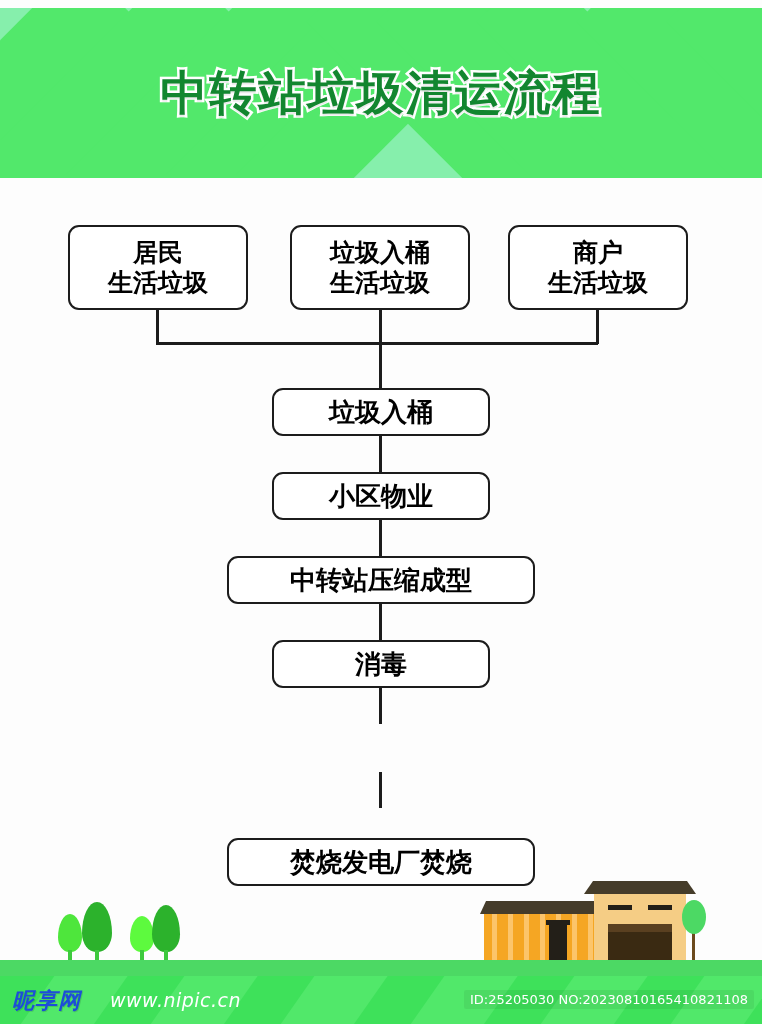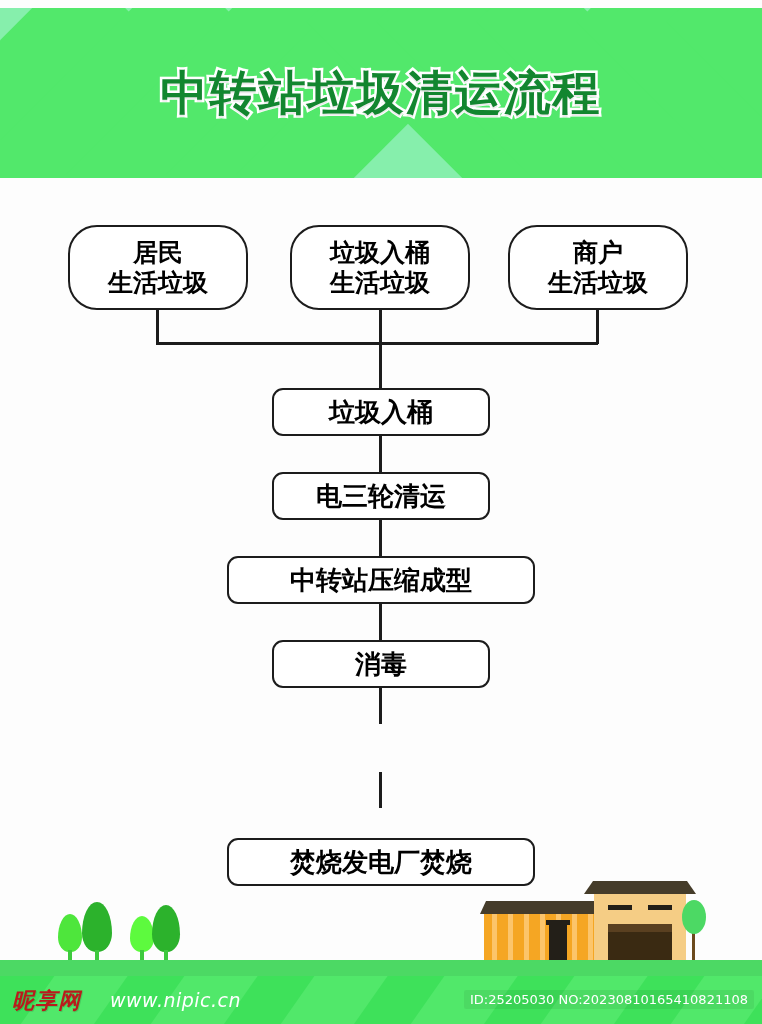--- a/index.html
+++ b/index.html
@@ -98,21 +98,21 @@
     justify-content: center;
     color: #000000;
     font-weight: bold;
     line-height: 1.18;
     text-align: center;
     white-space: nowrap;
   }
   .node .l1, .node .l2 {
     display: block;
   }
-  .src-node { font-size: 25px; border-radius: 29px; }
+  .src-node { font-size: 25px; }
   .step-node { font-size: 26px; }
 
   
   .ln {
     position: absolute;
     background: #1c1c1c;
   }
 
   
   #hotline {
@@ -224,21 +224,21 @@
     height: 120px;
     background: #51e86a;
     transform: rotate(35deg);
   }
   #brand-logo {
     position: absolute;
     left: 12px;
     top: 10px;
     font-size: 22px;
     font-weight: bold;
-    color: #b91c1c;
+    color: #1d4ed8;
     font-style: italic;
     letter-spacing: 1px;
     text-shadow: 1px 1px 0 rgba(0,0,0,0.12);
     white-space: nowrap;
   }
   #brand-url {
     position: absolute;
     left: 110px;
     top: 13px;
     font-size: 19px;
@@ -300,21 +300,21 @@
     <div class="ln" style="left:596px; top:132px; width:2.5px; height:34px;"></div>
     <div class="ln" style="left:156px; top:164px; width:442px; height:2.5px;"></div>
     <div class="ln" style="left:379px; top:132px; width:2.5px; height:78px;"></div>
 
     <div class="node step-node" style="left:272px; top:210px; width:218px; height:48px;">
       <span>垃圾入桶</span>
     </div>
     <div class="ln" style="left:379px; top:258px; width:2.5px; height:36px;"></div>
 
     <div class="node step-node" style="left:272px; top:294px; width:218px; height:48px;">
-      <span>电三轮清运</span>
+      <span>小区物业</span>
     </div>
     <div class="ln" style="left:379px; top:342px; width:2.5px; height:36px;"></div>
 
     <div class="node step-node" style="left:227px; top:378px; width:308px; height:48px;">
       <span>中转站压缩成型</span>
     </div>
     <div class="ln" style="left:379px; top:426px; width:2.5px; height:36px;"></div>
 
     <div class="node step-node" style="left:272px; top:462px; width:218px; height:48px;">
       <span>消毒</span>

